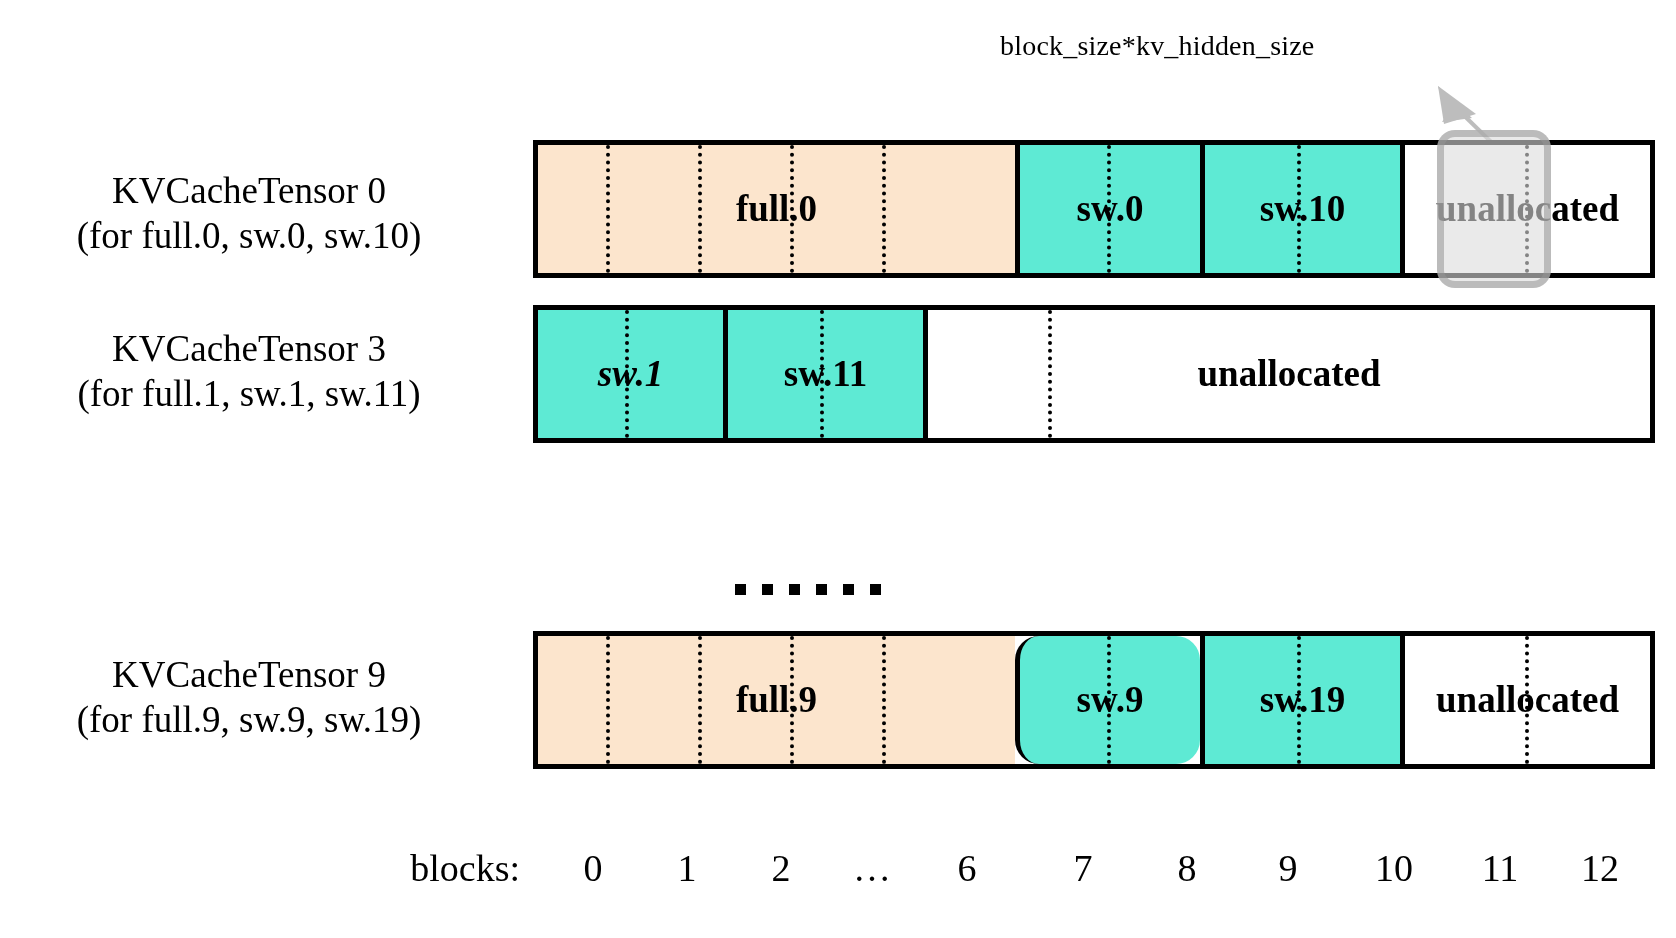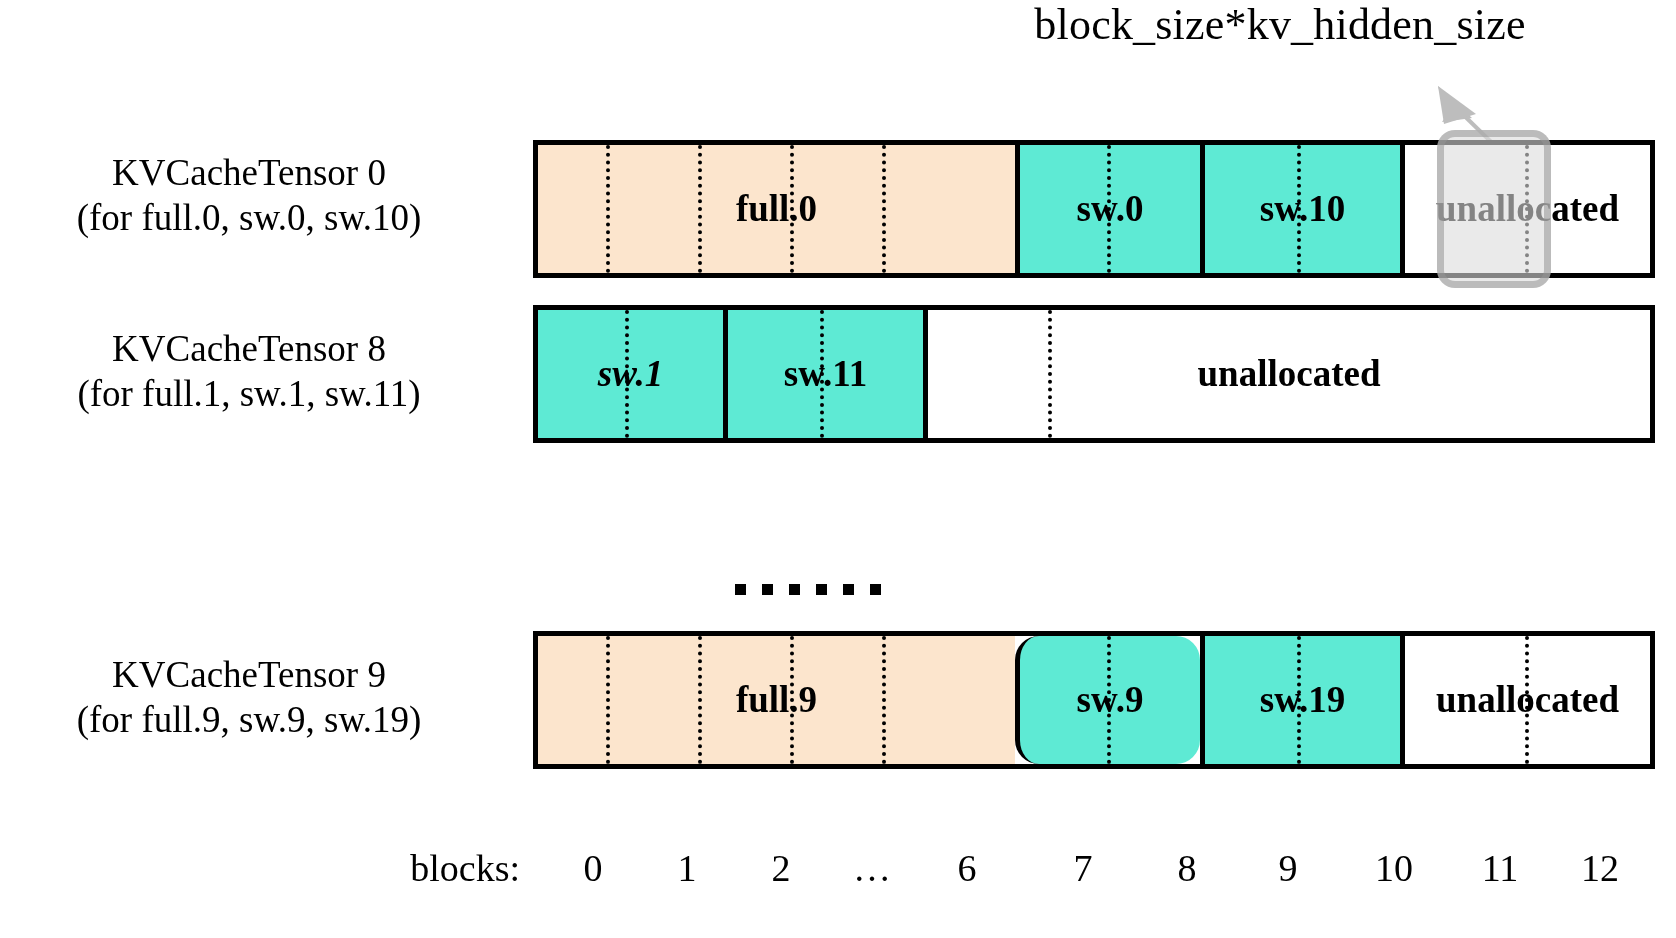--- a/index.html
+++ b/index.html
@@ -2,25 +2,25 @@
 <html><head>
 <meta charset="utf-8">
 <style>
   html,body{margin:0;padding:0;background:#fff;}
   body{width:1676px;height:938px;font-family:"Liberation Serif","DejaVu Serif",serif;color:#000;overflow:hidden;position:relative;}
   #stage{position:absolute;left:0;top:0;width:1676px;height:938px;}
 
   
   .annot-label{
     position:absolute;
-    left:1000px; top:0;
+    left:1000px; top:30px;
     width:560px;
-    font-size:44px;
+    font-size:28px;
     line-height:1.15;
-    text-align:center;
+    text-align:left;
     white-space:nowrap;
     letter-spacing:.2px;
   }
   .annot-arrow{position:absolute;left:1320px;top:70px;width:260px;height:110px;}
 
   
   .row-label{
     position:absolute;
     left:10px;
     width:478px;
@@ -121,21 +121,21 @@
 <div id="stage">
 
   <div class="annot-label">block_size*kv_hidden_size</div>
 
   <svg class="annot-arrow" viewBox="0 0 260 110">
     <line x1="200" y1="100" x2="128" y2="30" stroke="#bdbdbd" stroke-width="4"></line>
     <polygon points="118,16 152,48 122,52 126,46" fill="#bdbdbd"></polygon>
     <polygon points="118,16 156,44 124,54" fill="#bdbdbd"></polygon>
   </svg>
 
-  <div class="row-label" style="top:150px;">
+  <div class="row-label" style="top:168px;">
     <span class="l1">KVCacheTensor 0</span>
     <span class="l2">(for full.0, sw.0, sw.10)</span>
   </div>
 
   <div class="bar" style="top:140px;">
     <div class="seg full" style="flex:0 0 477px;">
       <span class="divider" style="left:68px;"></span>
       <span class="divider" style="left:160px;"></span>
       <span class="divider" style="left:252px;"></span>
       <span class="divider" style="left:344px;"></span>
@@ -151,21 +151,21 @@
     </div>
     <div class="seg unalloc" style="flex:1 1 auto;">
       <span class="divider" style="left:120px;"></span>
       <span class="seg-text">unallocated</span>
     </div>
   </div>
 
   <div class="callout-box" style="left:1437px;top:130px;width:114px;height:158px;"></div>
 
   <div class="row-label" style="top:326px;">
-    <span class="l1">KVCacheTensor 8</span>
+    <span class="l1">KVCacheTensor 3</span>
     <span class="l2">(for full.1, sw.1, sw.11)</span>
   </div>
 
   <div class="bar" style="top:305px;">
     <div class="seg sw-light" style="flex:0 0 185px;font-style:italic;">
       <span class="divider" style="left:87px;"></span>
       <span class="seg-text">sw.1</span>
     </div>
     <div class="seg sw-dark" style="flex:0 0 200px;">
       <span class="divider" style="left:92px;"></span>

